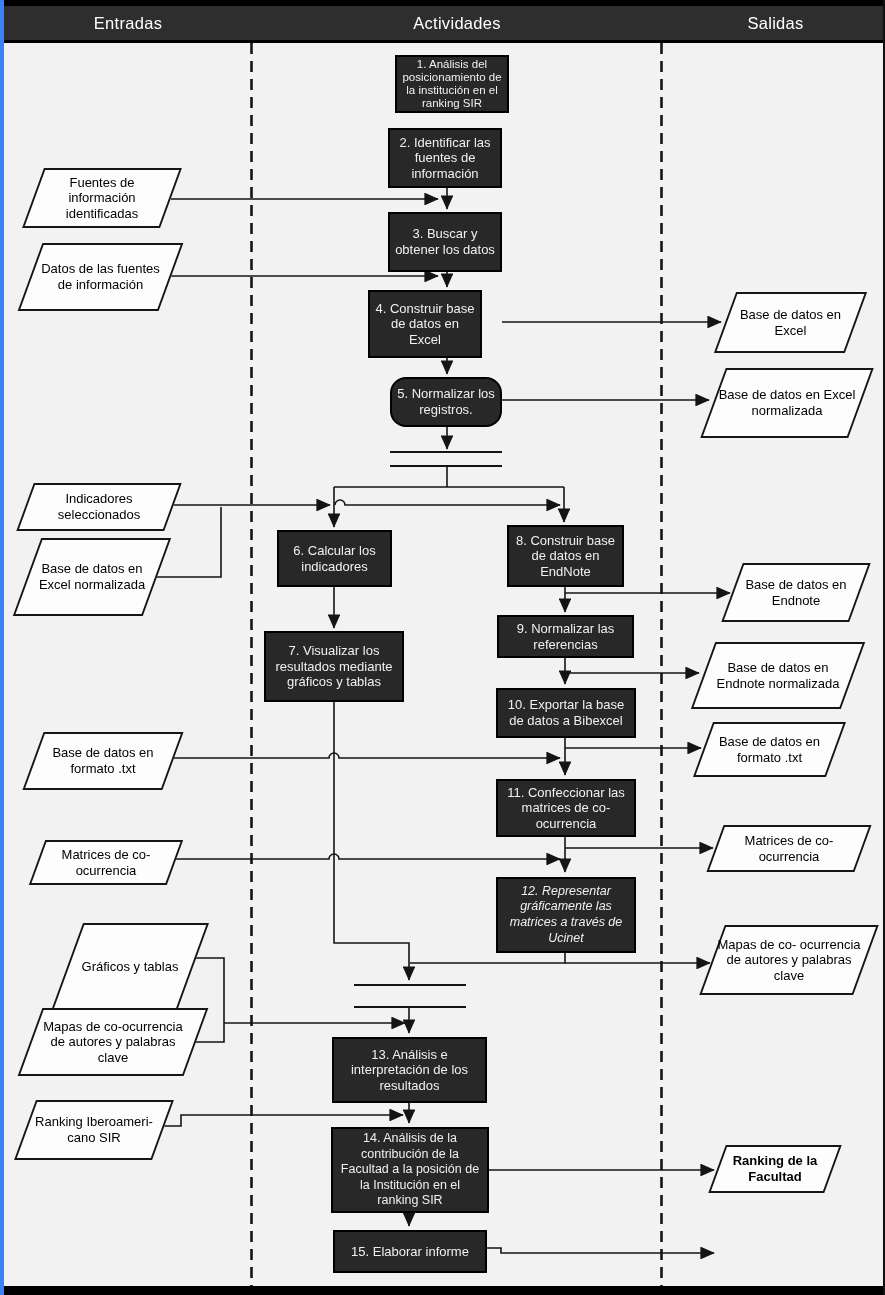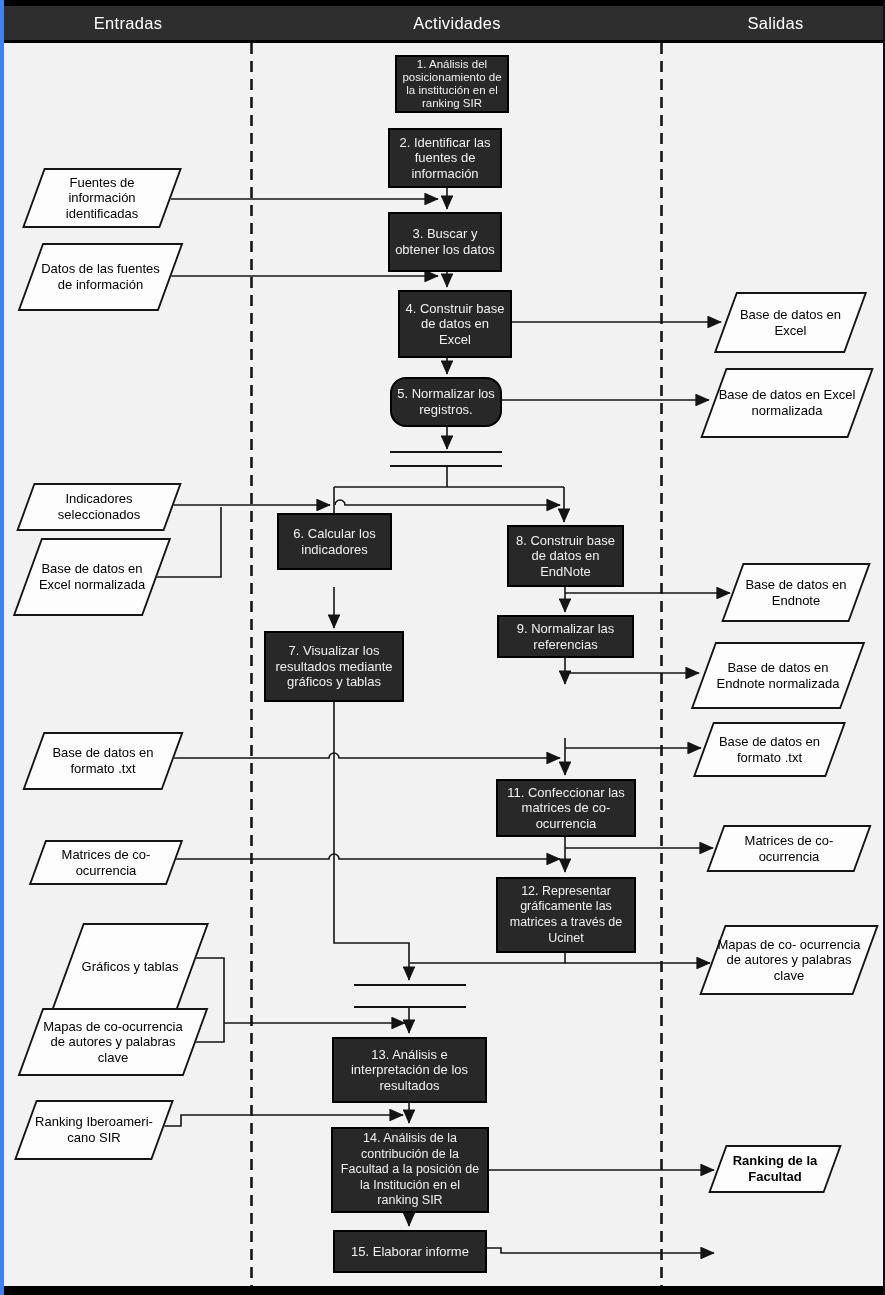--- a/index.html
+++ b/index.html
@@ -130,28 +130,29 @@
       <path d="M485 1170 H710" marker-end="url(#ah)"></path>
       <path d="M405 1212 V1226" marker-end="url(#ah)"></path>
 
       <path d="M483 1248 H497 V1253 H710" marker-end="url(#ah)"></path>
     </g>
   </svg>
 
   <div class="abox fs11" style="left:383px;top:55px;width:114px;height:58px;margin-left:8px;">1. Análisis del posicionamiento de la institución en el ranking SIR</div>
   <div class="abox" style="left:384px;top:128px;width:114px;height:60px;text-align:center;">2. Identificar las fuentes de información</div>
   <div class="abox" style="left:384px;top:212px;width:114px;height:60px;">3. Buscar y obtener los datos</div>
-  <div class="abox" style="left:394px;top:290px;width:114px;height:68px;">4. Construir base de datos en Excel</div>
+  <div class="abox" style="left:364px;top:290px;width:114px;height:68px;">4. Construir base de datos en Excel</div>
   <div class="abox" style="left:386px;top:377px;width:112px;height:50px;border-radius:16px;">5. Normalizar los registros.</div>
-  <div class="abox" style="left:273px;top:513px;width:115px;height:57px;">6. Calcular los indicadores</div>
+  <div class="abox" style="left:273px;top:530px;width:115px;height:57px;">6. Calcular los indicadores</div>
   <div class="abox" style="left:260px;top:631px;width:140px;height:71px;">7. Visualizar los resultados mediante gráficos y tablas</div>
   <div class="abox" style="left:503px;top:525px;width:117px;height:62px;">8. Construir base de datos en EndNote</div>
   <div class="abox" style="left:493px;top:615px;width:137px;height:43px;">9. Normalizar las referencias</div>
+  <div class="abox" style="left:492px;top:688px;width:140px;height:50px;">10. Exportar la base de datos a Bibexcel</div>
   <div class="abox" style="left:492px;top:779px;width:140px;height:58px;">11. Confeccionar las matrices de co-ocurrencia</div>
-  <div class="abox fs12" style="left:492px;top:877px;width:140px;height:76px;">12. Representar gráficamente las matrices a través de Ucinet</div>
+  <div class="abox fs12" style="left:492px;top:877px;width:140px;height:76px;font-style:italic;">12. Representar gráficamente las matrices a través de Ucinet</div>
   <div class="abox" style="left:328px;top:1037px;width:155px;height:66px;">13. Análisis e interpretación de los resultados</div>
   <div class="abox fs12" style="left:327px;top:1127px;width:158px;height:86px;">14. Análisis de la contribución de la Facultad a la posición de la Institución en el ranking SIR</div>
   <div class="abox" style="left:329px;top:1230px;width:154px;height:43px;">15. Elaborar informe</div>
 
   <div class="pgram" style="left:18px;top:168px;width:160px;height:60px;">
     <div class="shape"></div>
     <div class="label">Fuentes de información identificadas</div>
   </div>
   <div class="pgram" style="left:15px;top:243px;width:163px;height:68px;">
     <div class="shape"></div>

